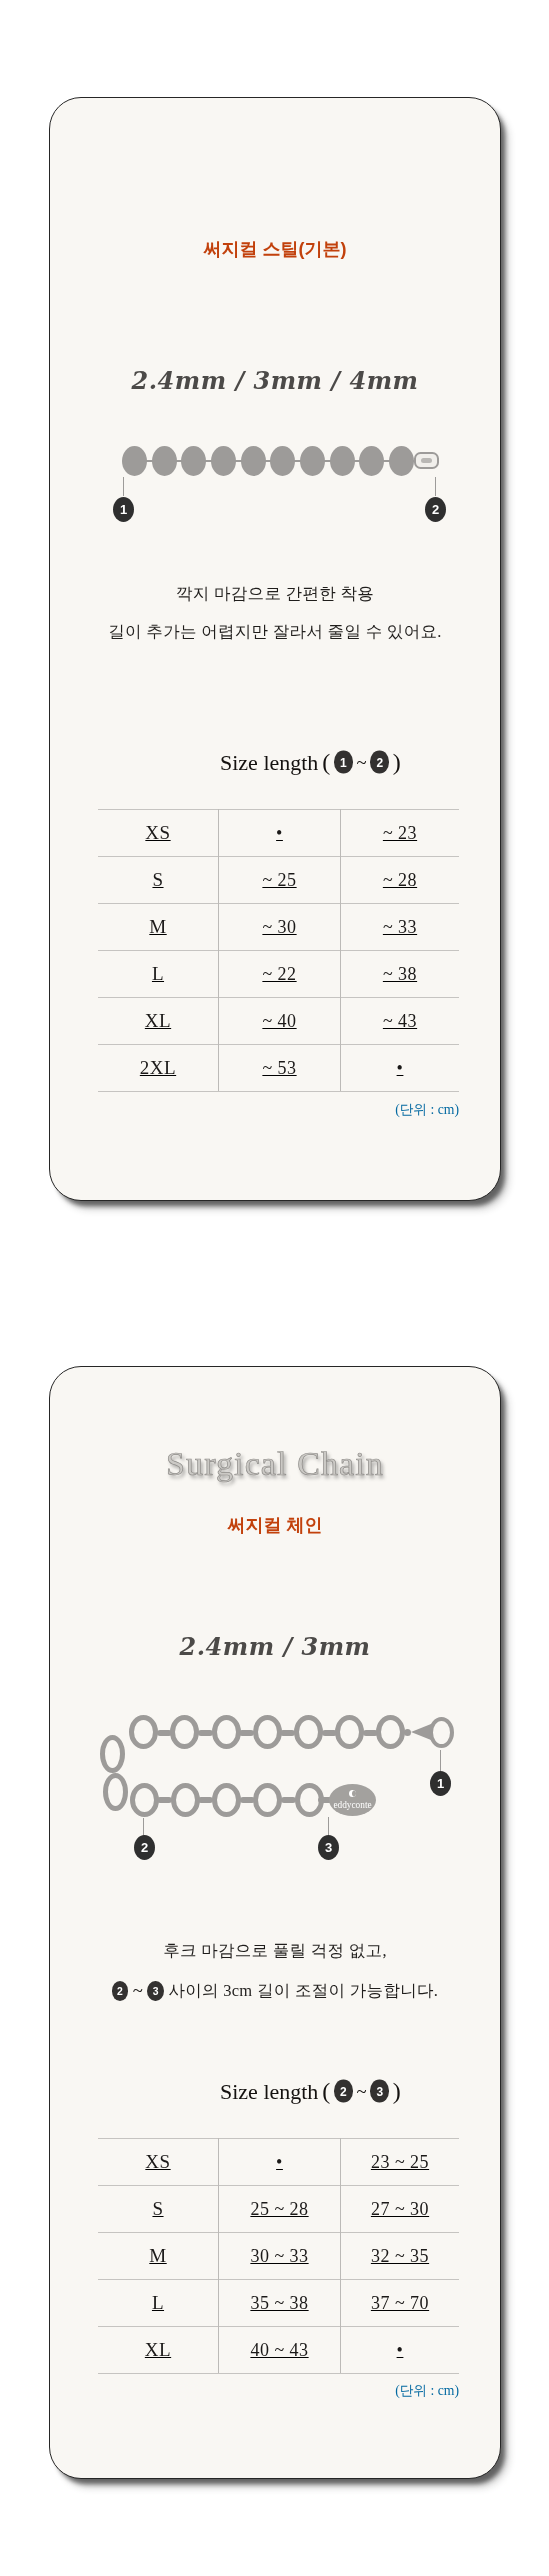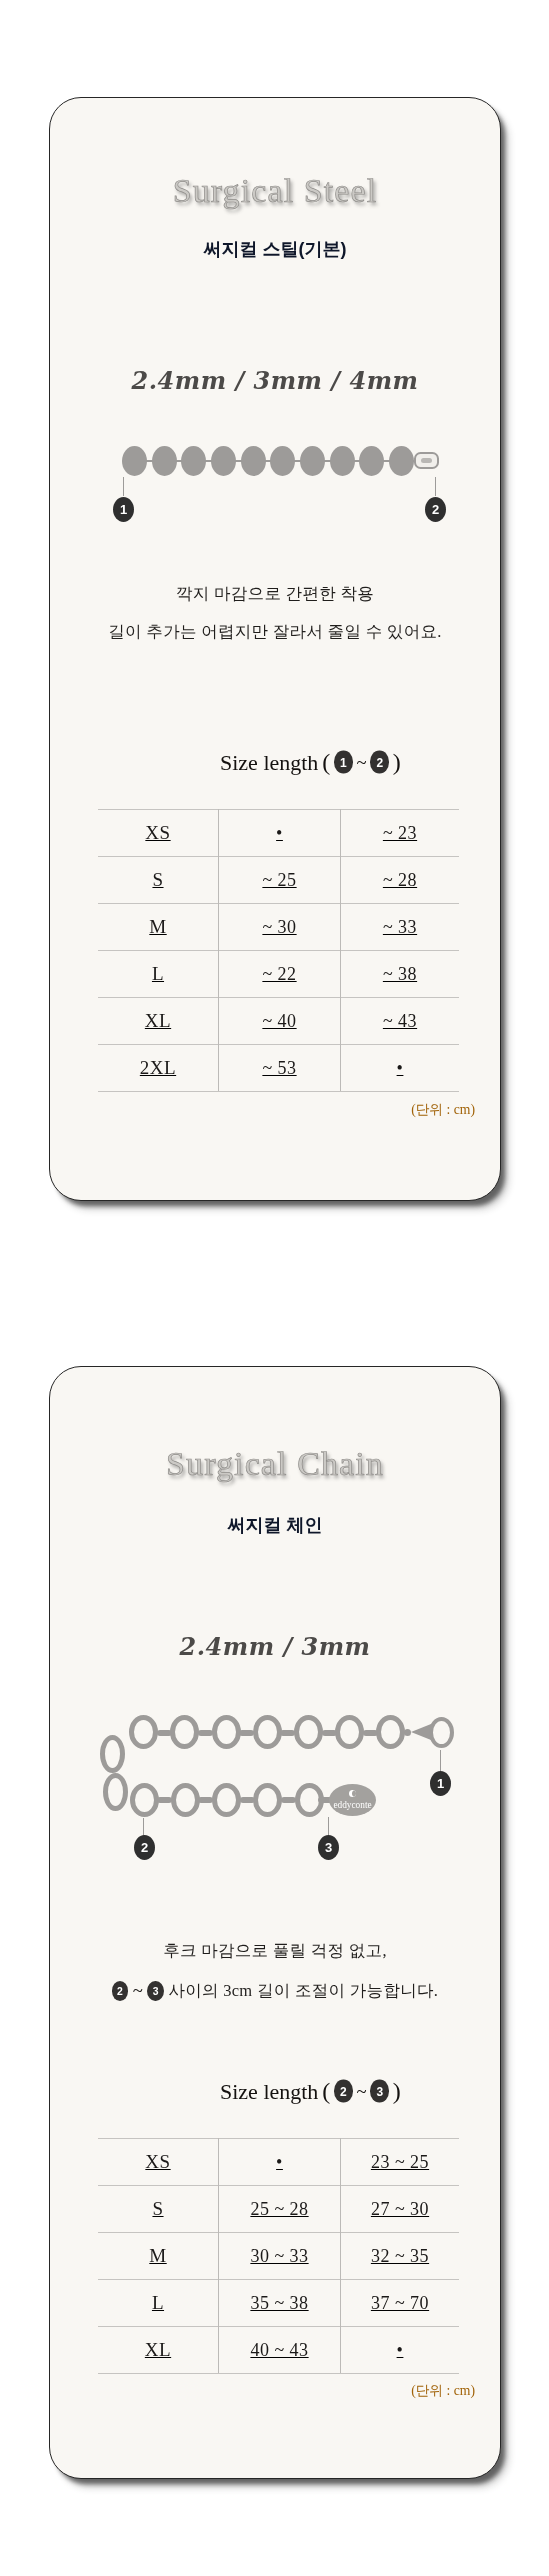--- a/index.html
+++ b/index.html
@@ -18,21 +18,21 @@
 
   .abs{position:absolute;left:0;right:0;transform:translateY(-50%);}
   .ctr{text-align:center;}
 
   .big-title{
     font-family:"Liberation Serif",serif;font-size:34px;letter-spacing:1.1px;
     color:#cbc9c5;-webkit-text-stroke:0.7px #8f8d8a;
     text-shadow:2.2px 3.3px 3.8px rgba(50,50,50,.45);
     font-weight:normal;margin:0;
   }
-  .subtitle{font-family:"Liberation Sans",sans-serif;font-size:18px;font-weight:bold;color:#0f172a;margin:0;}
+  .subtitle{font-family:"Liberation Sans",sans-serif;font-size:18px;font-weight:bold;color:#c2410c;margin:0;}
   .mm-note{font-family:"DejaVu Serif",serif;font-style:italic;font-weight:600;font-size:24px;color:#4c4a48;letter-spacing:0.5px;}
   .desc{font-size:16.5px;color:#201e1c;letter-spacing:0.3px;}
   .bead{position:absolute;width:25px;height:30px;border-radius:50%;background:#9d9b99;top:348px;}
   .bead-line{position:absolute;left:74px;width:311px;height:1.6px;background:#9d9b99;top:362px;}
   .clasp{position:absolute;left:364px;top:354px;width:25px;height:16.5px;border:2.7px solid #9d9b99;border-radius:6.6px;background:#f1efeb;box-sizing:border-box;display:flex;align-items:center;justify-content:center;}
   .clasp-inner{width:11px;height:5.5px;border-radius:2.7px;background:#b9b7b4;}
 
   .mline{position:absolute;width:1.1px;background:#9d9b99;}
   .moval{position:absolute;width:21px;height:25px;border-radius:50%;background:#2f2f2f;color:#ffffff;
          display:flex;align-items:center;justify-content:center;
@@ -71,32 +71,31 @@
   #card1 .trow{height:46px;}
   #card2 .trow{height:46px;}
   .tcell{display:flex;align-items:center;justify-content:center;font-size:18px;color:#1b1918;letter-spacing:0.5px;}
   .tcell.c1{width:120px;font-size:19px;}
   .tcell.c2{width:123px;}
   .tcell.c3{width:118px;}
   .vline{position:absolute;top:0;bottom:0;width:1.1px;background:#bcbab7;}
   .vline.v1{left:120px;}
   .vline.v2{left:242px;}
 
-  .unit{position:absolute;left:64px;width:361px;text-align:right;font-size:13.7px;color:#a16207;transform:translateY(-50%);}
+  .unit{position:absolute;left:48px;width:361px;text-align:right;font-size:13.7px;color:#0369a1;transform:translateY(-50%);}
 
   .desc2-flex{display:flex;align-items:center;justify-content:center;gap:4.4px;}
 </style>
 </head>
 <body>
 
 <div class="page">
 
   <section class="card" id="card1">
 
-    <h1 class="abs ctr big-title" style="top:93px">Surgical Steel</h1>
 
     <h2 class="abs ctr subtitle" style="top:151px">써지컬 스틸(기본)</h2>
 
     <div class="abs ctr mm-note" style="top:282px">2.4mm / 3mm / 4mm</div>
 
     <div>
       <div class="bead-line"></div>
       <div class="bead" style="left:72px"></div>
       <div class="bead" style="left:102px"></div>
       <div class="bead" style="left:131px"></div>

